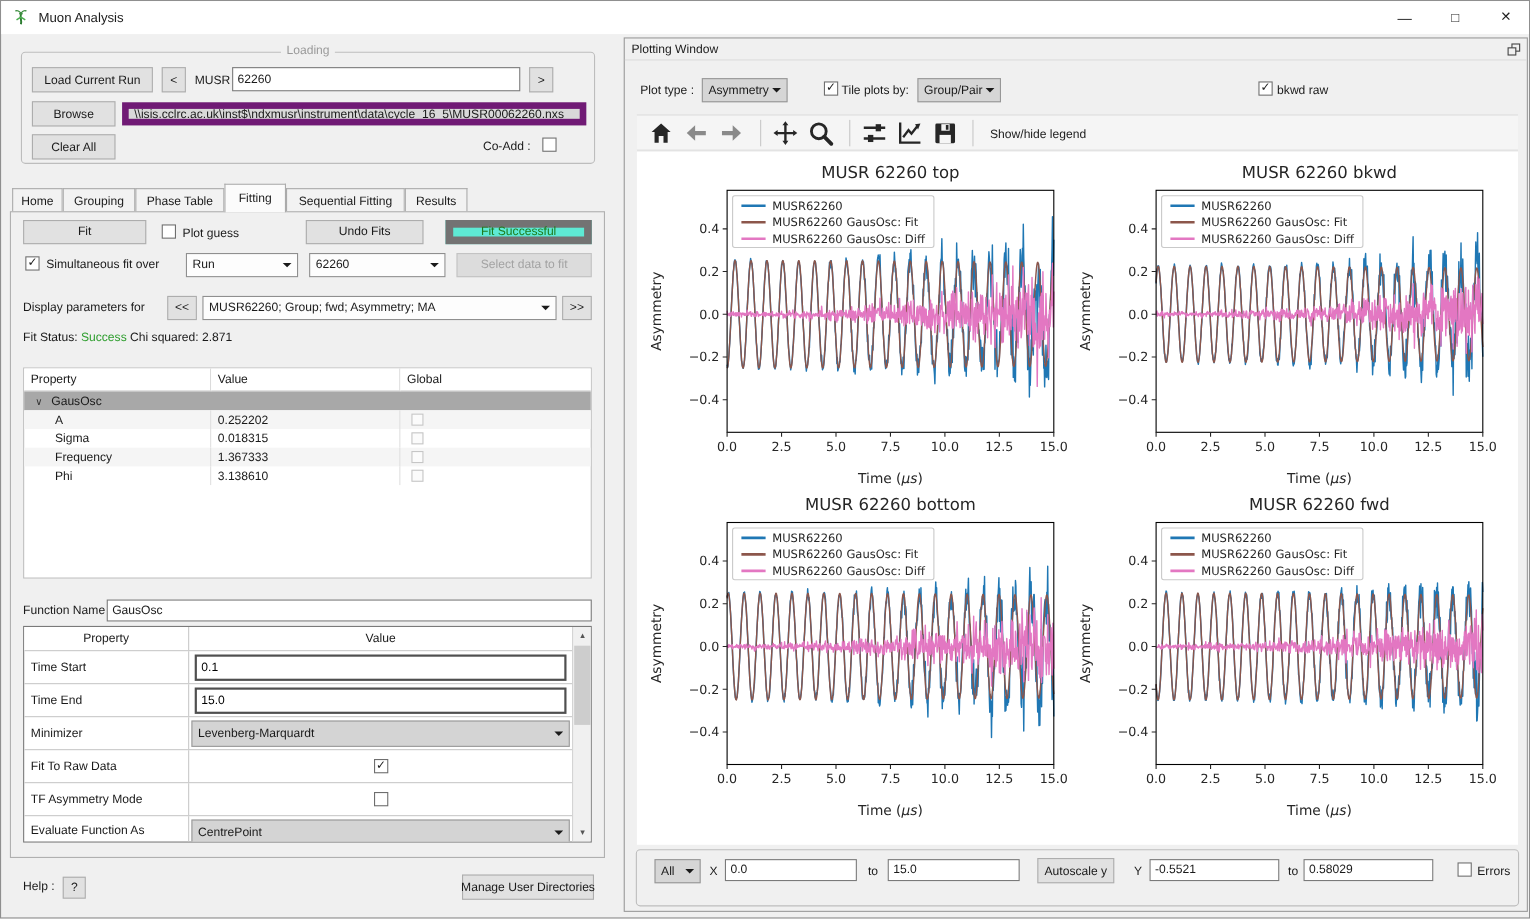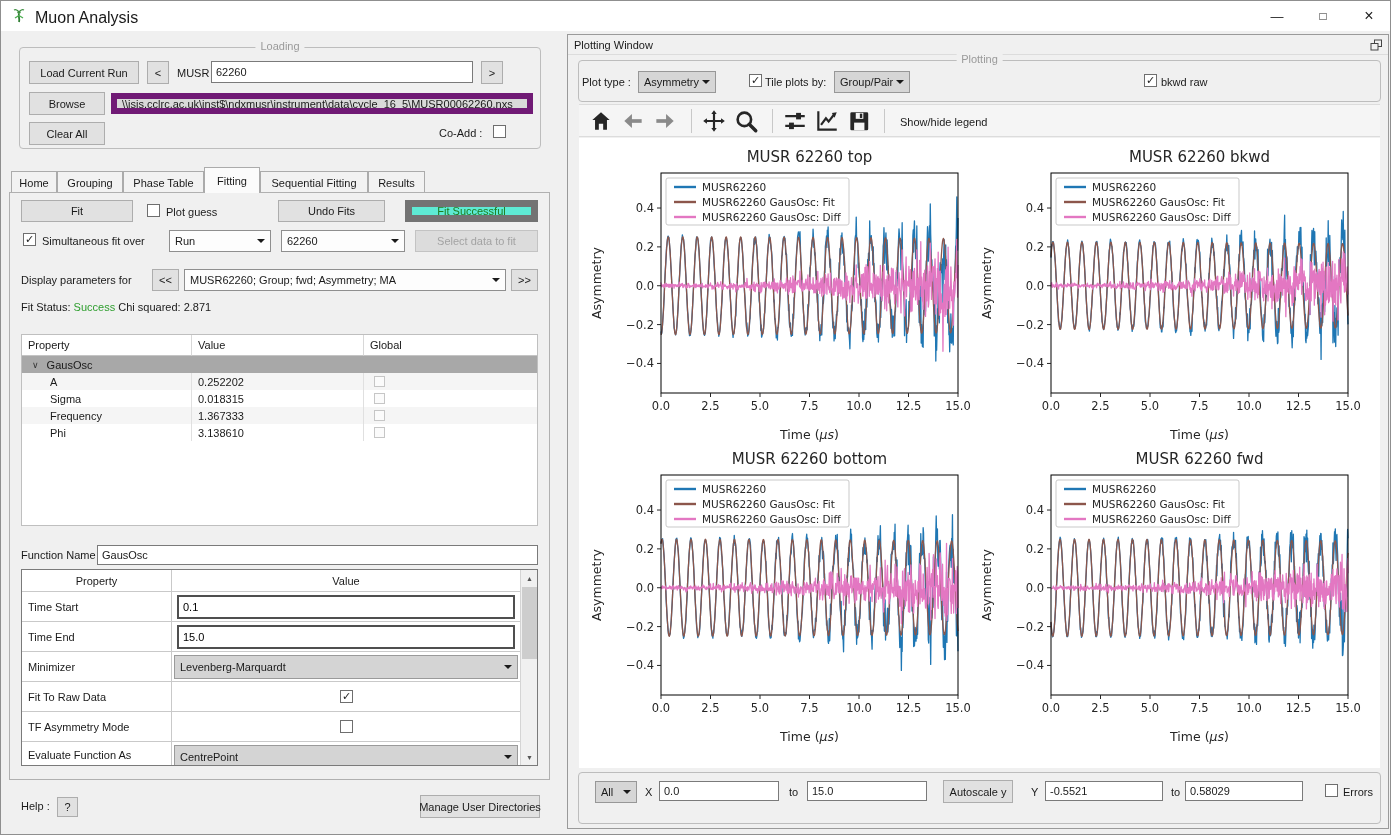--- a/index.html
+++ b/index.html
@@ -56,21 +56,21 @@
 </head>
 <body>
 
 <div class="titlebar">
   <svg class="abs" style="left:10px;top:7px" width="16" height="16" viewBox="0 0 16 16">
     <path d="M7 3 Q5 1 3 2 M9 3 Q11 1 13 2" stroke="#3e8e41" stroke-width="1.3" fill="none"></path>
     <circle cx="8" cy="4.2" r="1.6" fill="#3e8e41"></circle>
     <path d="M8 5.5 C7 8,9 10,8 14" stroke="#2e7d32" stroke-width="1.8" fill="none"></path>
     <path d="M8 7.5 L4 10 M8 7.5 L12 10" stroke="#4caf50" stroke-width="1.4" fill="none"></path>
   </svg>
-  <span class="lbl" style="left:34px;top:8px;font-size:16px">Muon Analysis</span>
+  <span class="lbl" style="left:34px;top:8px;font-size:12px">Muon Analysis</span>
   <div class="wbtn" style="left:1253px;font-size:13px">
       <span>—</span>
     </div>
   <div class="wbtn" style="left:1299px;font-size:12px">
       <span>□</span>
     </div>
   <div class="wbtn" style="left:1345px;font-size:16px">
       <span>×</span>
     </div>
 </div>
@@ -224,23 +224,20 @@
 
 <div class="dock">
   <div class="docktitle">
     <span>Plotting Window</span>
     <svg class="abs" style="left:802px;top:4px" width="13" height="12" viewBox="0 0 13 12">
       <rect x="4.5" y="1" width="7" height="6.5" fill="#f0f0f0" stroke="#444"></rect>
       <rect x="1" y="4.5" width="7" height="6.5" fill="#f0f0f0" stroke="#444"></rect>
     </svg>
   </div>
 
-  <div class="groupbox" style="left:10px;top:25px;width:803px;height:42px">
-    <span class="gb-label">Plotting</span>
-  </div>
   <span class="lbl" style="left:14px;top:41px">Plot type :</span>
   <div class="dd gray" style="left:70px;top:36px;width:78px;height:22px">
       <span>Asymmetry</span>
       <span class="arr"></span>
     </div>
   <span class="cb" style="left:181px;top:39px">
       <span class="tick">✓</span>
     </span>
   <span class="lbl" style="left:197px;top:41px">Tile plots by:</span>
   <div class="dd gray" style="left:266px;top:36px;width:76px;height:22px">

